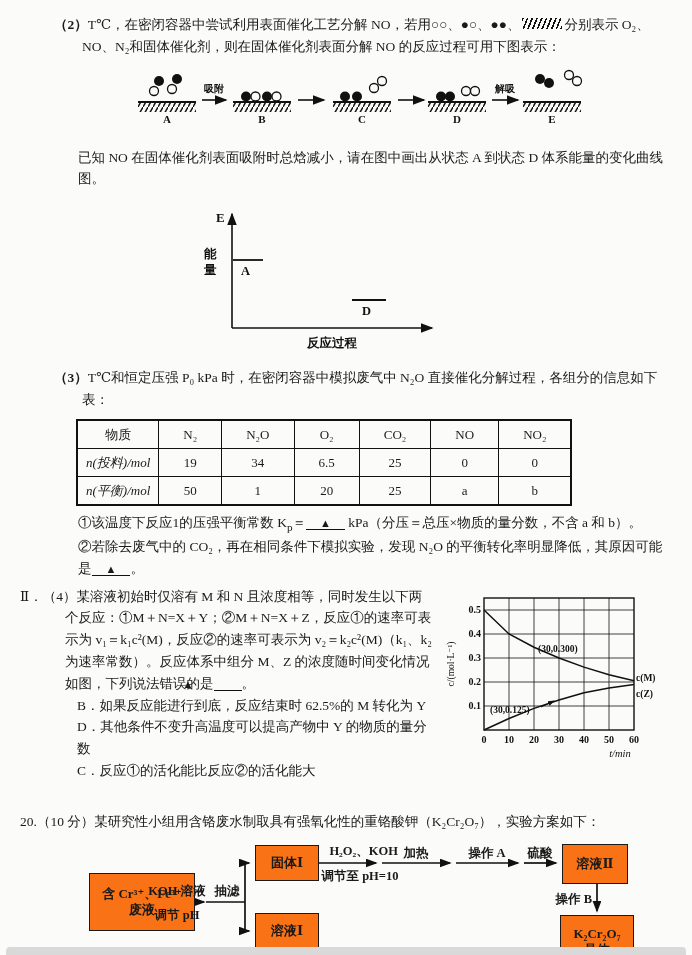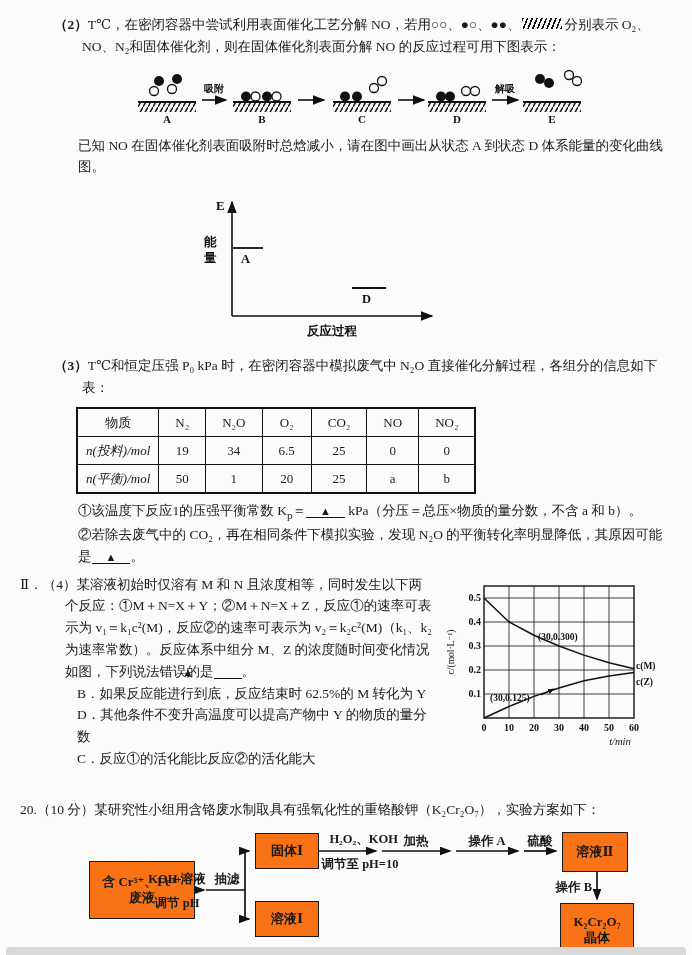--- a/index.html
+++ b/index.html
@@ -14,25 +14,25 @@
   .page{padding:14px 20px 0 20px;font-size:13.5px;line-height:1.62;}
   .para{margin:0;}
   .hang{padding-left:62px;text-indent:-28px;}
   .hang .marker{font-weight:bold;}
   .indent{margin-left:58px;}
   .blank{display:inline-block;border-bottom:1.2px solid #111;padding:0 14px;line-height:1.1;font-size:11px;}
   .hatch-inline{
     display:inline-block;width:40px;height:11px;margin:0 2px;vertical-align:baseline;
     background:repeating-linear-gradient(112deg,#111 0 1.6px,transparent 1.6px 4.4px);
   }
-  .diagram-wrap{margin:4px 0 2px 108px;}
+  .diagram-wrap{margin:4px 0 14px 108px;}
   .energy-wrap{margin:6px 0 4px 152px;}
   
   .ctable{border-collapse:collapse;margin:8px 0 6px 56px;font-size:13px;text-align:center;}
-  .ctable td,.ctable th{border:1px solid #111;padding:2px 16px;height:23px;font-weight:normal;}
+  .ctable td,.ctable th{border:1px solid #111;padding:2px 24px;height:23px;font-weight:normal;}
   .ctable{border:2px solid #111;}
   .ctable .rowlab{padding:2px 8px;font-style:italic;}
   
   .q4{margin-top:6px;}
   .graph-float{float:right;width:230px;margin:2px 0 4px 8px;}
   .q4 .hang4{padding-left:45px;text-indent:-45px;}
   .option{margin-left:57px;line-height:1.6;}
   .q20{margin-top:30px;}
   
   .flow{position:relative;height:152px;margin:6px 0 2px 10px;width:660px;

